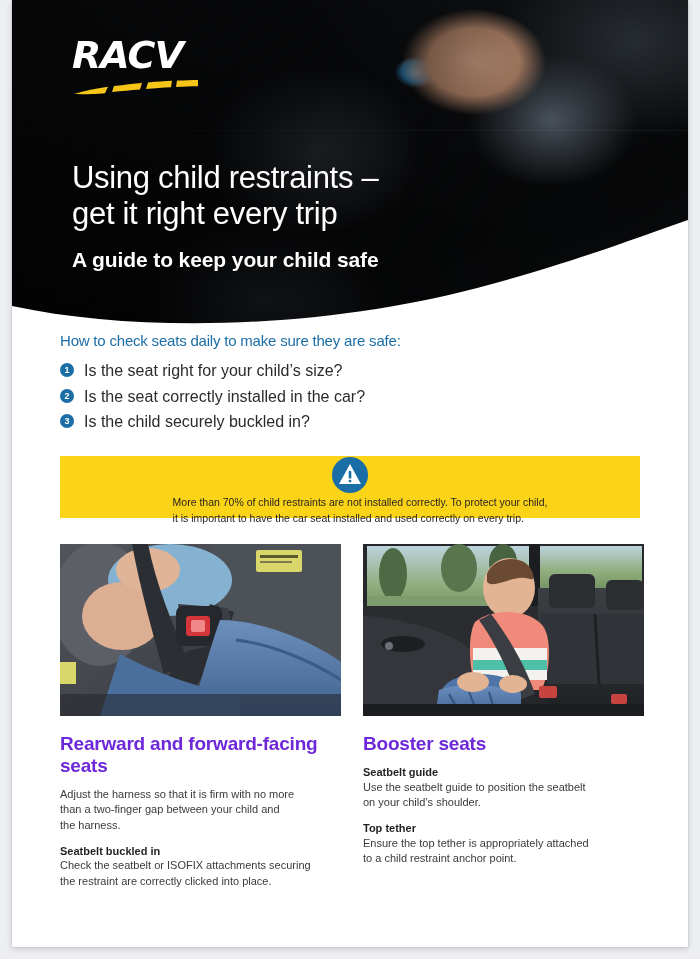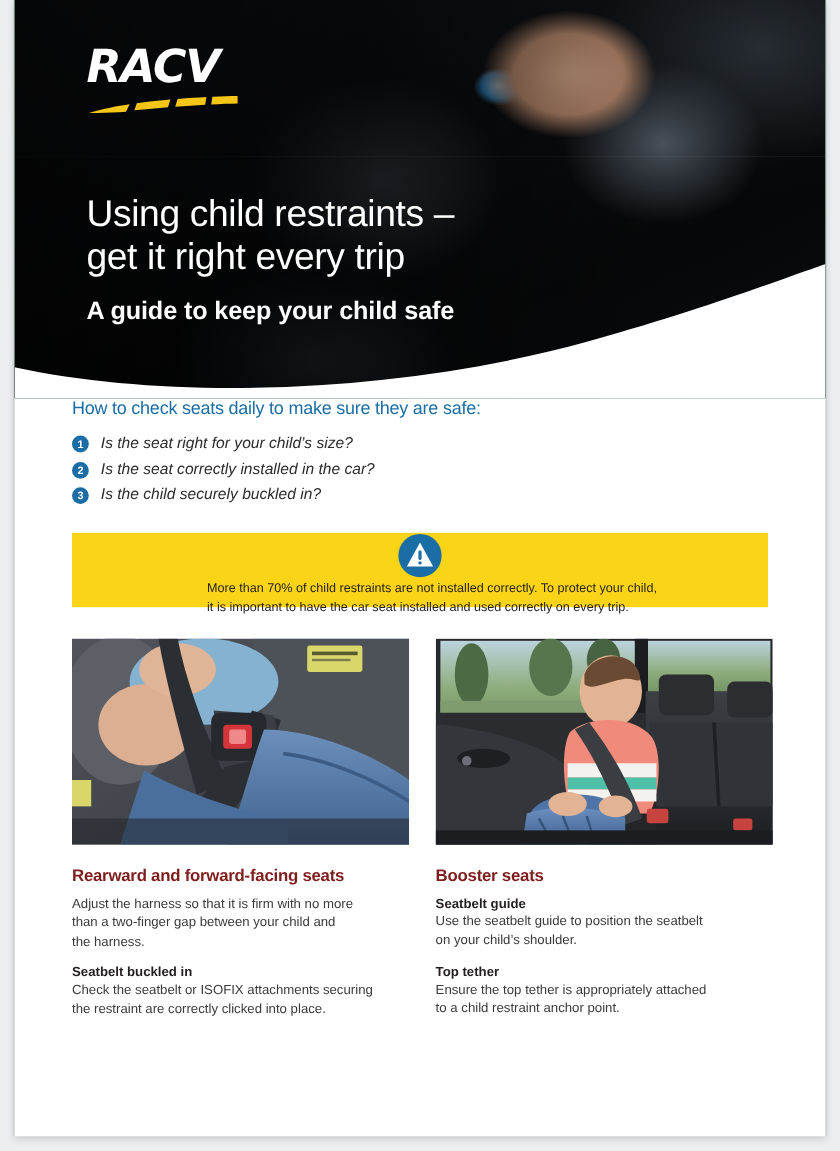--- a/index.html
+++ b/index.html
@@ -22,21 +22,21 @@
     box-shadow: 0 2px 6px rgba(0,0,0,0.16), 0 0 1px rgba(0,0,0,0.25);
     overflow: hidden;
   }
 
   
   #hero {
     position: relative;
     width: 676px;
     height: 332px;
     overflow: hidden;
-    background: #15803d;
+    background: #0f172a;
   }
   #hero-photo {
     position: absolute;
     inset: 0;
     background:
       radial-gradient(ellipse 95px 70px at 462px 62px, #d8a98c 0%, #c08f72 48%, rgba(150,108,85,0) 76%),
       radial-gradient(ellipse 30px 22px at 404px 72px, #8fc5e4 0%, #2f7fb8 45%, rgba(30,90,140,0) 72%),
       radial-gradient(ellipse 16px 13px at 399px 68px, #e9f3fa 0%, rgba(220,235,247,0) 70%),
       radial-gradient(ellipse 120px 95px at 540px 120px, #56606b 0%, rgba(45,52,60,0) 70%),
       radial-gradient(ellipse 150px 120px at 300px 150px, #3b424b 0%, rgba(25,28,33,0) 72%),
@@ -130,23 +130,22 @@
     color: #ffffff;
     font-size: 9px;
     font-weight: 700;
     line-height: 14px;
     text-align: center;
     margin-top: 3px;
   }
   .check-label {
     margin-left: 10px;
     color: #2b2b2b;
-    font-size: 13px;
+    font-size: 16px;
     line-height: 1.35;
-    font-style: italic;
   }
 
   
   #alert-box {
     margin-top: 23px;
     background: #fbd417;
     height: 62px;
     display: flex;
     align-items: center;
     padding: 0 18px;
@@ -170,22 +169,22 @@
   .col { width: 281px; }
 
   .col-photo {
     width: 281px;
     height: 172px;
     overflow: hidden;
     position: relative;
   }
   .col-heading {
     margin-top: 17px;
-    color: #7f1d1d;
-    font-size: 14px;
+    color: #6d28d9;
+    font-size: 19px;
     font-weight: 700;
     letter-spacing: -0.2px;
   }
   .tip { margin-top: 10px; }
   .tip-title {
     color: #231f20;
     font-size: 11px;
     font-weight: 700;
     line-height: 1.35;
   }

